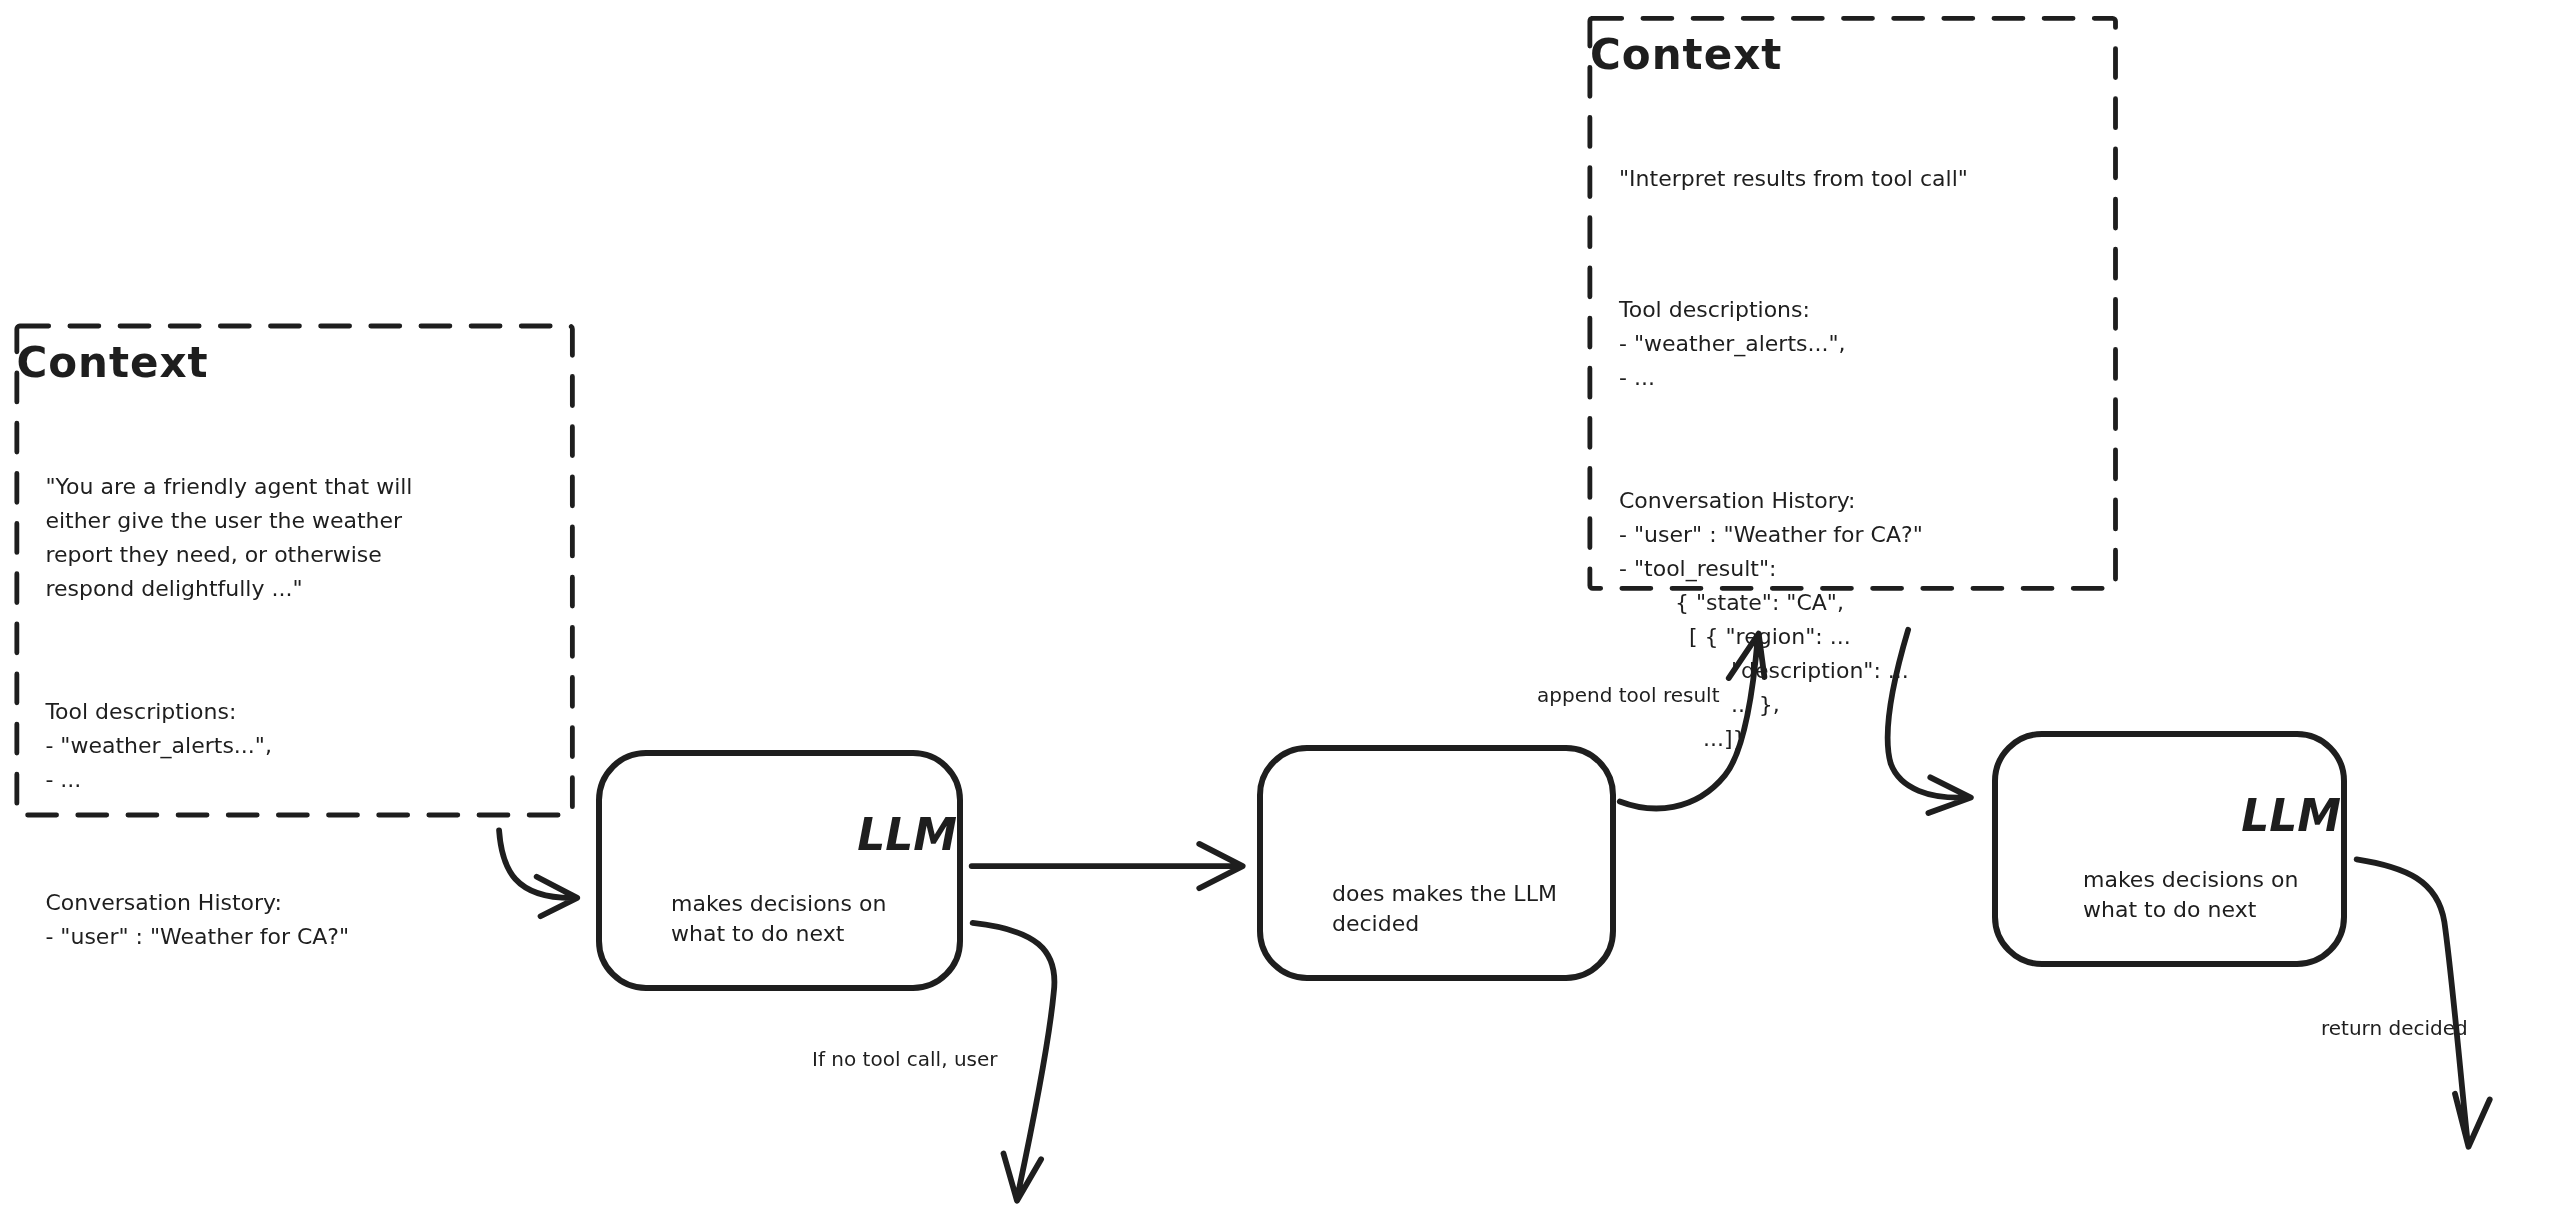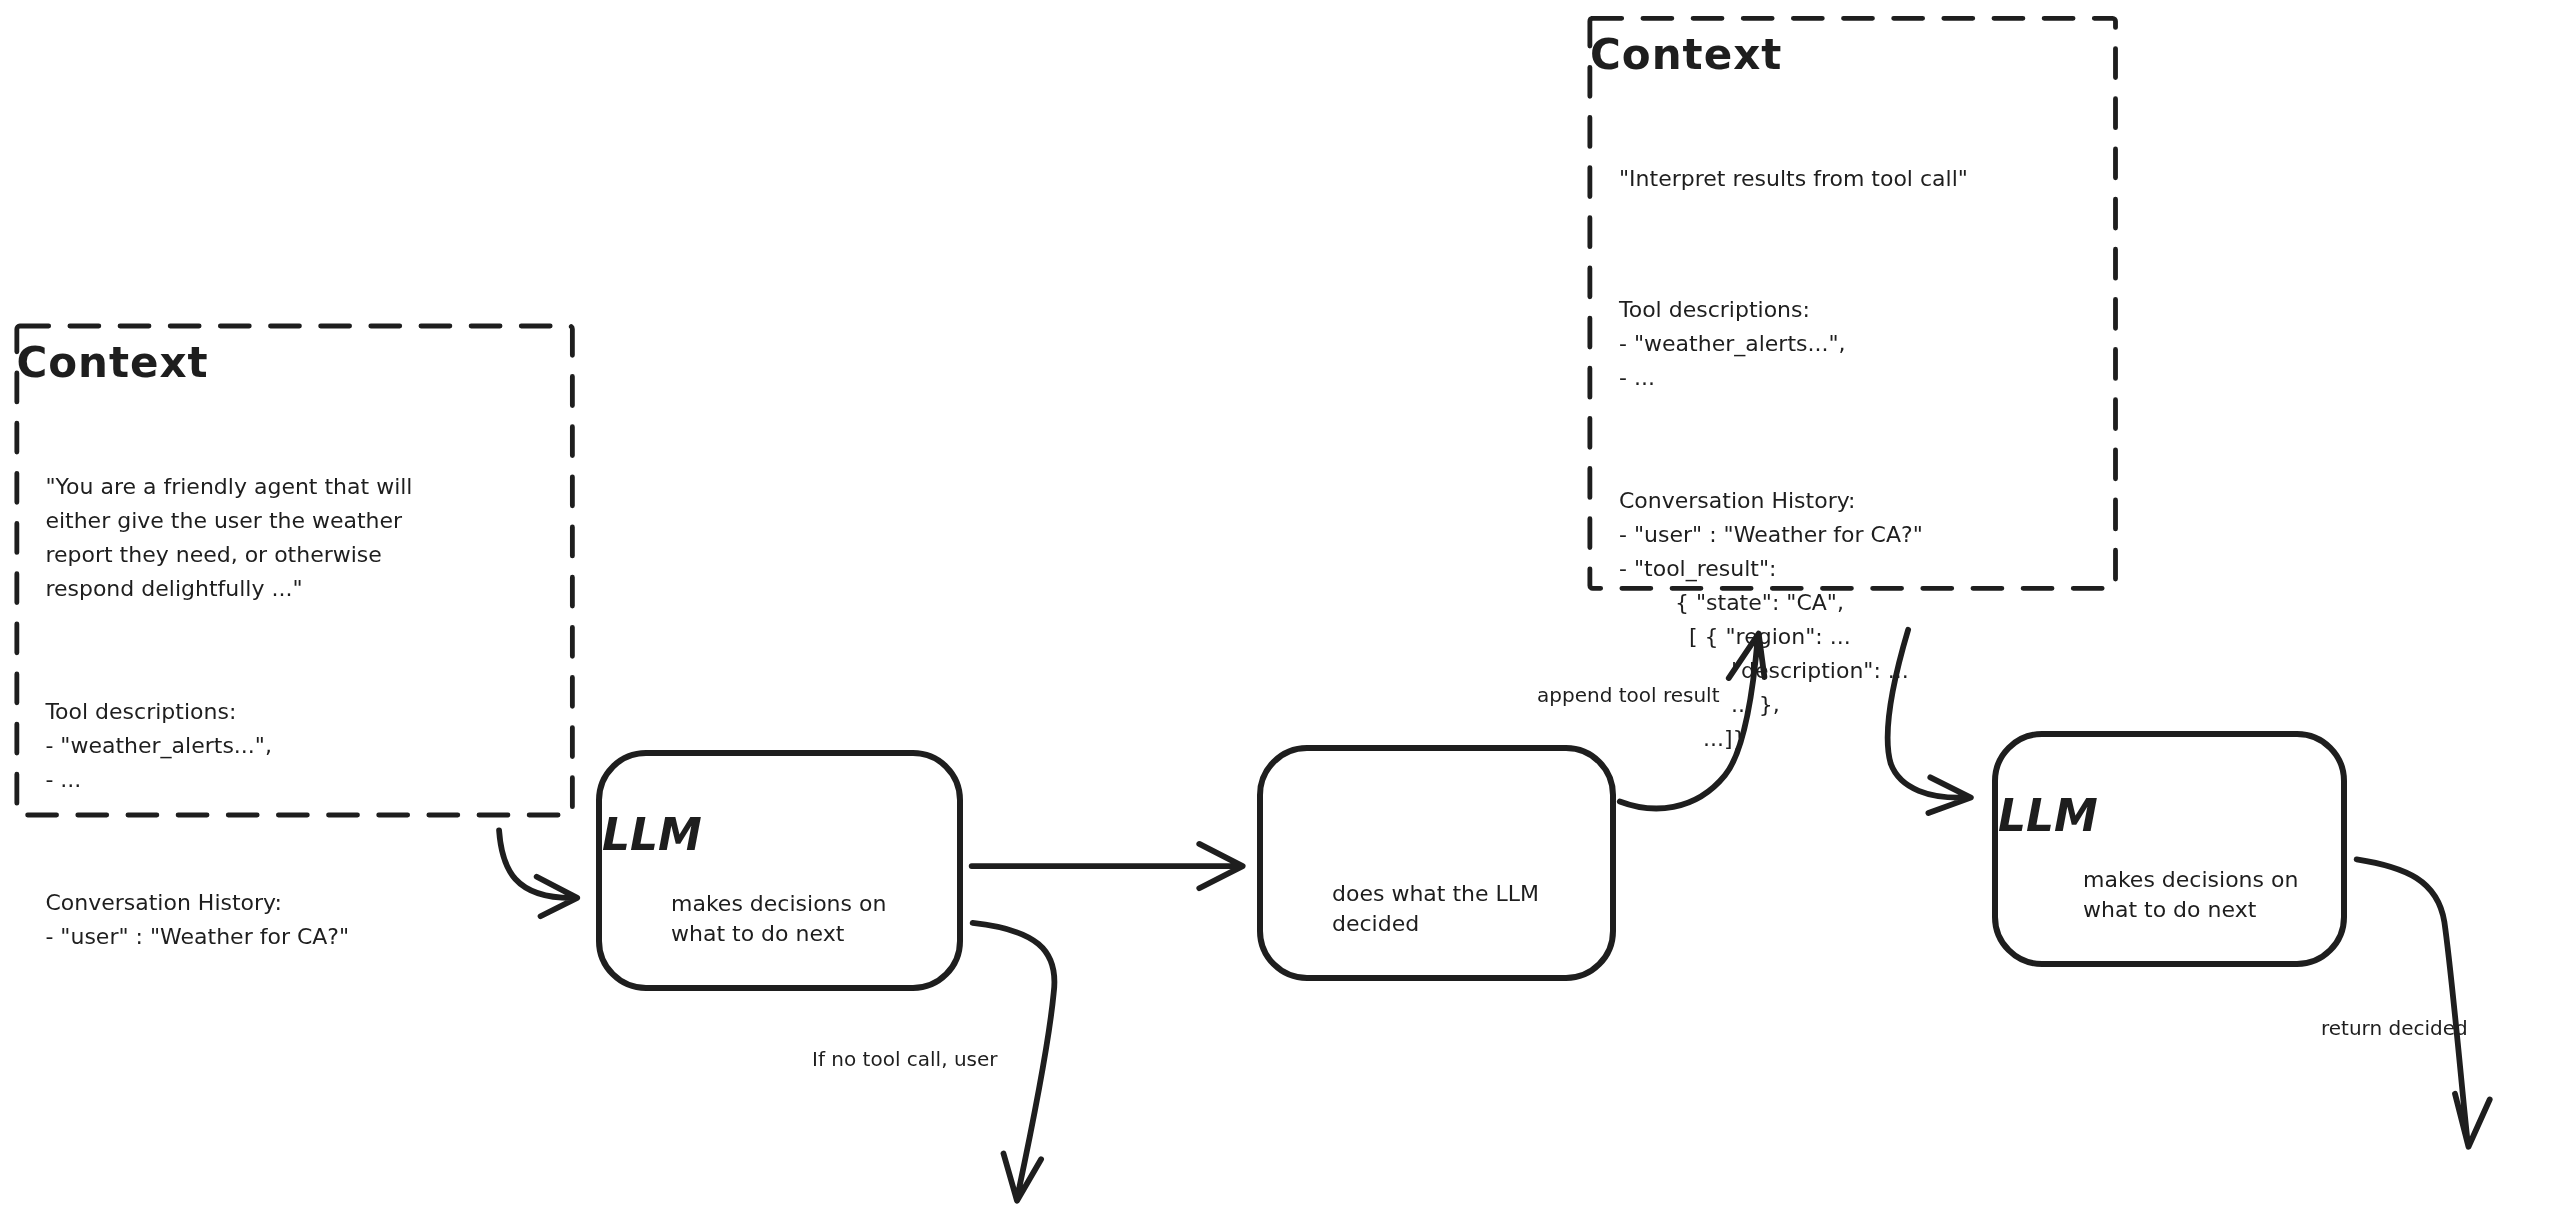--- a/index.html
+++ b/index.html
@@ -50,21 +50,21 @@
     box-sizing: border-box;
     border: 6.8px solid #1e1e1e;
     border-radius: 50px;
     background: #ffffff;
   }
   .node-title {
     position: absolute;
     left: 0;
     top: 53px;
     width: 100%;
-    text-align: left;
+    text-align: right;
     font-size: 44px;
     font-weight: bold;
   }
   .node-title.slant {
     font-style: italic;
   }
   .node-sub {
     position: absolute;
     font-size: 22px;
     line-height: 30px;
@@ -127,21 +127,21 @@
   </div>
 </div>
 
 <div class="node" style="left:596px; top:750px; width:367px; height:241px;">
   <div class="node-title slant">LLM</div>
   <div class="node-sub" style="left:69px; top:133px;">makes decisions on
 what to do next</div>
 </div>
 
 <div class="node" style="left:1257px; top:745px; width:359px; height:236px;">
-  <div class="node-sub" style="left:69px; top:128px;">does what the LLM
+  <div class="node-sub" style="left:69px; top:128px;">does makes the LLM
 decided</div>
 </div>
 
 <div class="node" style="left:1992px; top:731px; width:355px; height:236px;">
   <div class="node-title slant">LLM</div>
   <div class="node-sub" style="left:85px; top:128px;">makes decisions on
 what to do next</div>
 </div>
 
 <div class="edge-label" style="left:1537px; top:683px;">append tool result</div>

